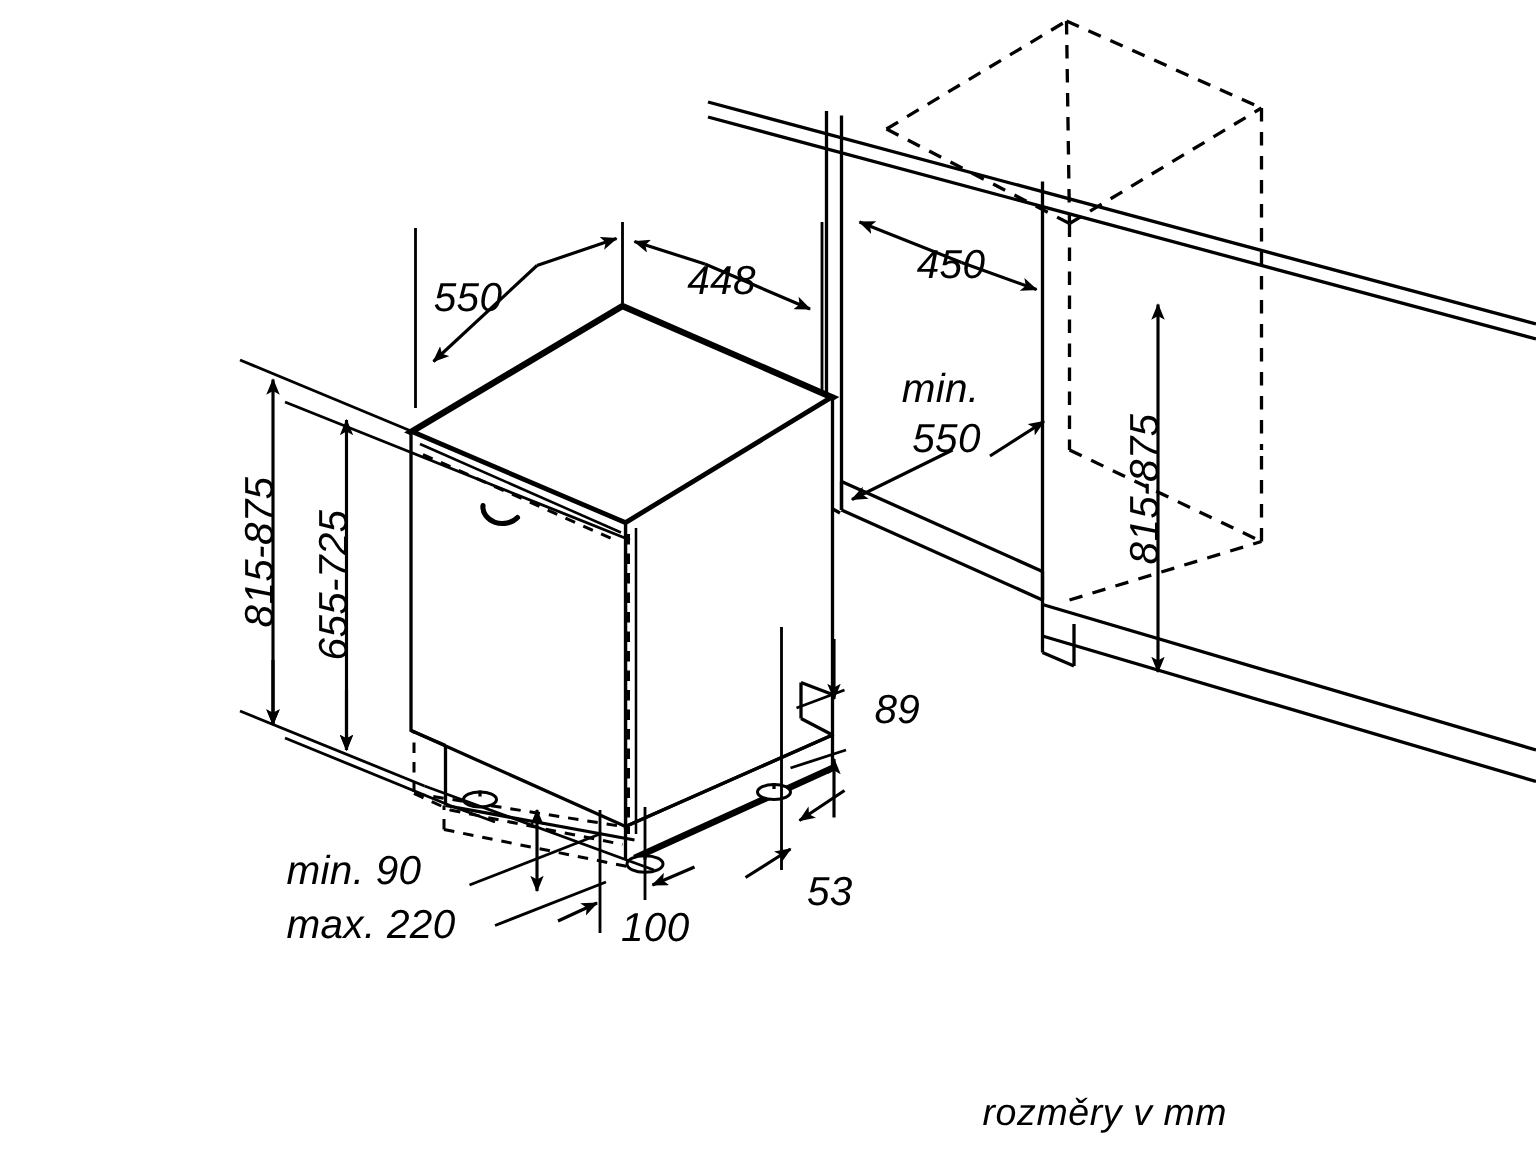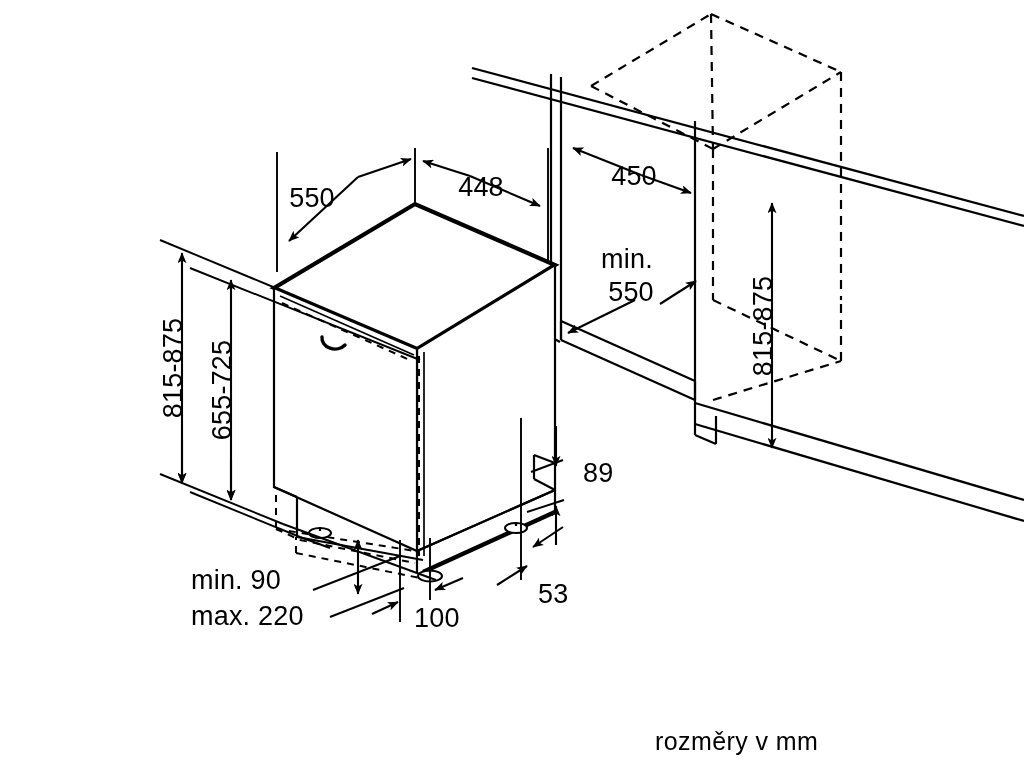--- a/index.html
+++ b/index.html
@@ -13,20 +13,21 @@
     height: 768px;
     overflow: hidden;
     font-family: "Liberation Sans", sans-serif;
     color: #000000;
   }
   #drawing-root {
     position: relative;
     width: 851px;
     height: 768px;
     background: #ffffff;
+    font-style: italic;
   }
   svg.diagram {
     display: block;
     width: 1024px;
     height: 768px;
   }
   
   .ln-solid {
     fill: none;
     stroke: #000000;

